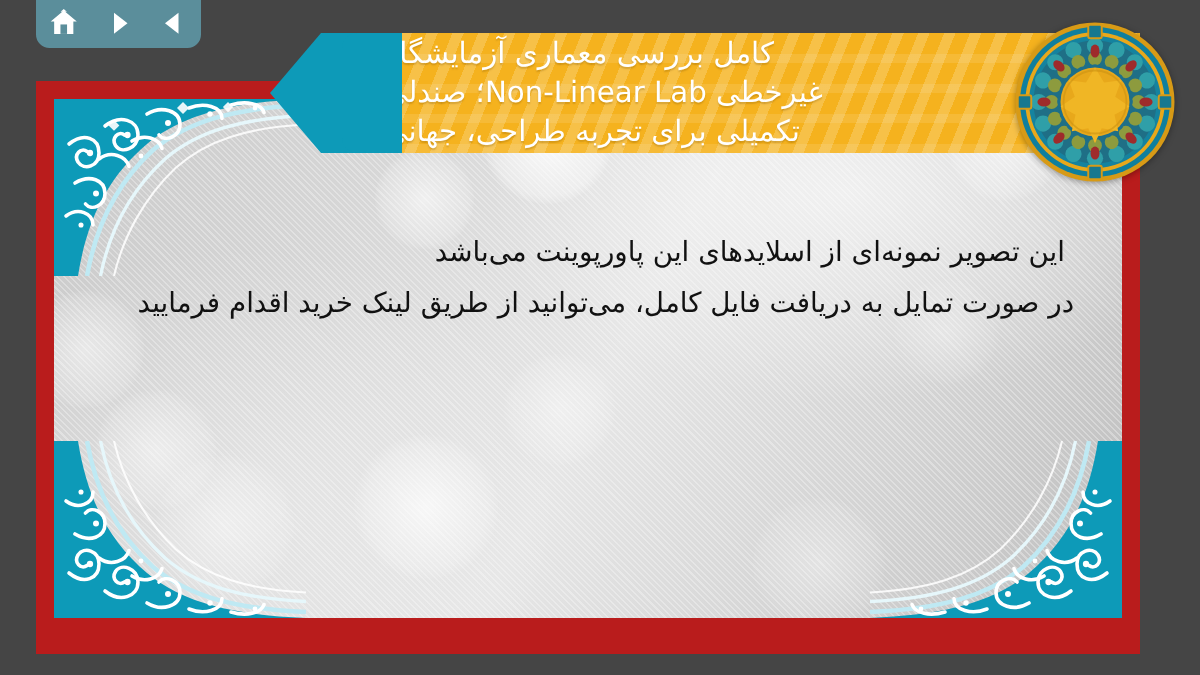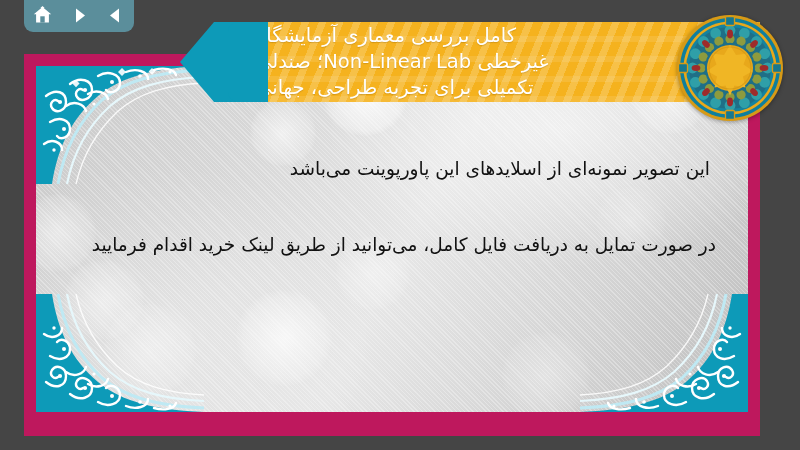--- a/index.html
+++ b/index.html
@@ -59,21 +59,21 @@
 
   
   .mandala{
     position:absolute;left:676px;top:14px;width:108px;height:108px;z-index:30;
     filter:drop-shadow(0 1px 2px rgba(0,0,0,.35));
   }
 
   
   .frame{
     position:absolute;left:24px;top:54px;width:736px;height:382px;
-    background:#be185d;z-index:5;overflow:hidden;
+    background:#b91c1c;z-index:5;overflow:hidden;
   }
   .frame-inner{
     position:absolute;left:12px;top:12px;right:12px;bottom:24px;
     overflow:hidden;
     background:
       radial-gradient(ellipse 340px 200px at 74% 18%, rgba(255,255,255,.55), rgba(255,255,255,0) 70%),
       radial-gradient(ellipse 300px 240px at 18% 78%, rgba(255,255,255,.30), rgba(255,255,255,0) 72%),
       linear-gradient(118deg,#c9c9c9 0%,#d6d6d6 26%,#e6e6e6 52%,#d2d2d2 78%,#bdbdbd 100%);
   }
   .hatch{
@@ -92,21 +92,21 @@
   
   .body-text{
     position:absolute;left:14px;right:14px;top:86px;z-index:20;
     direction:rtl;text-align:right;color:#111111;
     font-size:18.5px;line-height:34px;white-space:nowrap;
     padding-right:18px;box-sizing:border-box;
   }
   .body-text .ln{display:block;}
   .body-text .ln.l1{padding-right:6px;}
   .body-text .ln.l2{padding-right:0;}
-  .body-text .ln.l3{padding-right:0;margin-top:42px;}
+  .body-text .ln.l3{padding-right:0;}
 </style>
 </head>
 <body>
 
 <div id="stage">
 
   <div class="frame">
     <div class="frame-inner">
 
       <div class="hatch"></div>

